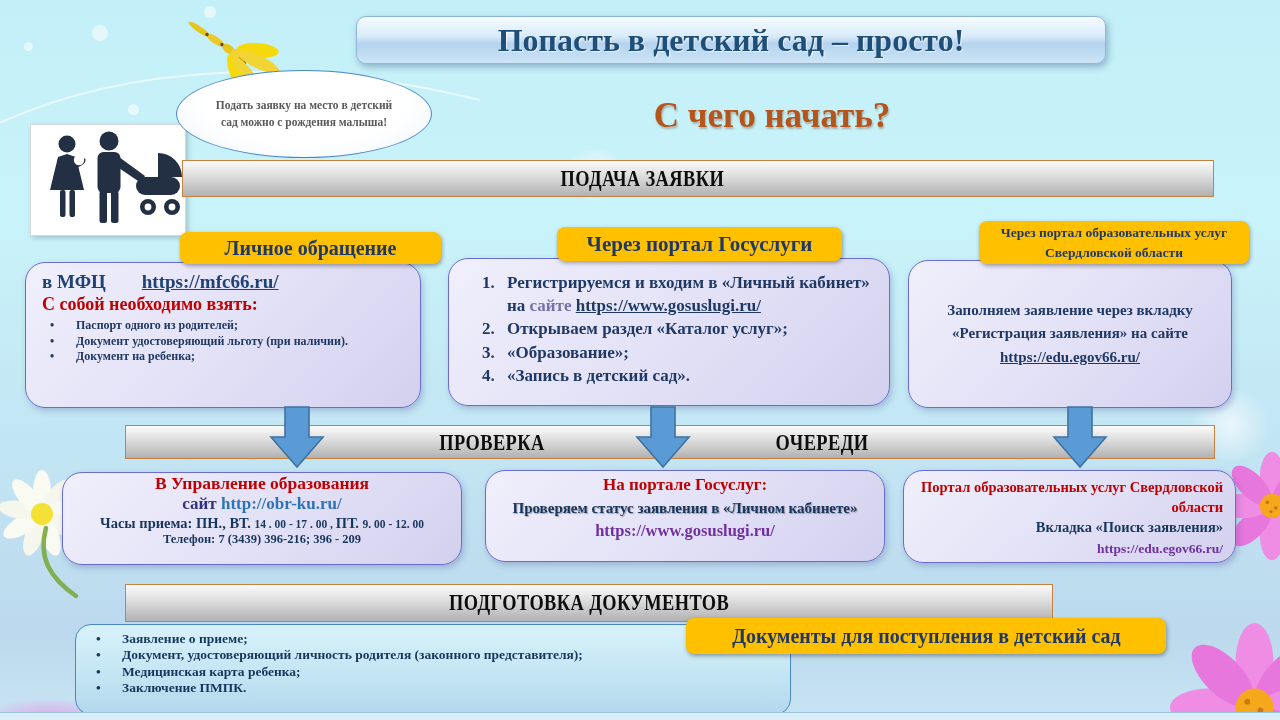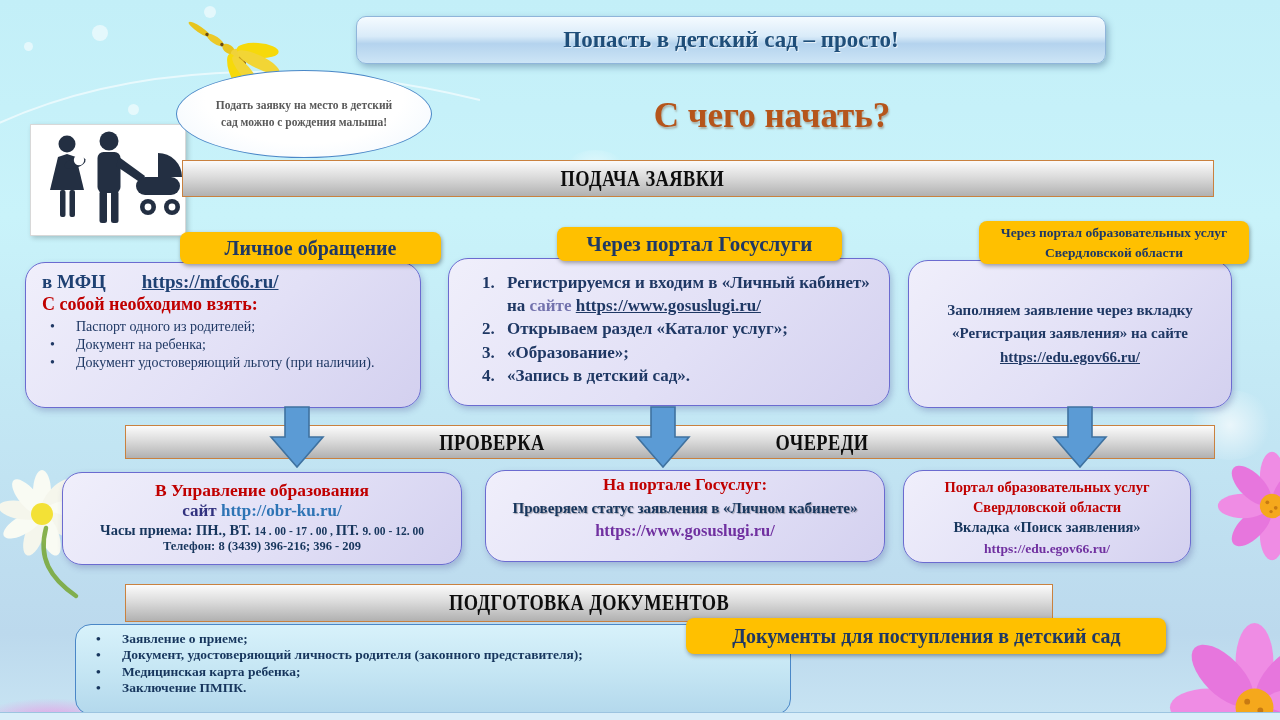--- a/index.html
+++ b/index.html
@@ -13,21 +13,21 @@
   .blob { position:absolute; border-radius:50%; background:radial-gradient(circle,rgba(255,255,255,.65),rgba(255,255,255,0) 70%); z-index:0; }
   .wave { position:absolute; left:0; top:0; z-index:0; }
 
   .title-banner {
     position:absolute; left:356px; top:16px; width:750px; height:48px; z-index:4;
     background:linear-gradient(180deg,#f5fbff 0%,#d9ebf9 42%,#b4d3ee 58%,#cde5f6 100%);
     border:1px solid #8fb5da; border-radius:10px;
     box-shadow:2px 3px 7px rgba(50,85,125,.4);
     display:flex; align-items:center; justify-content:center;
   }
-  .title-banner span { font-size:23px; font-weight:bold; color:#1f4e79; text-shadow:1px 1px 1px rgba(255,255,255,.7); }
+  .title-banner span { font-size:32px; font-weight:bold; color:#1f4e79; text-shadow:1px 1px 1px rgba(255,255,255,.7); }
 
   .bubble {
     position:absolute; left:176px; top:70px; width:256px; height:88px; z-index:3;
     background:radial-gradient(ellipse at 50% 30%,#ffffff 55%,#eef6fd 100%);
     border:1.5px solid #4a87c7; border-radius:50%;
     display:flex; align-items:center; justify-content:center; text-align:center;
     padding:14px 30px;
   }
   .bubble span { font-size:11.5px; font-weight:bold; color:#595959; line-height:1.45; }
 
@@ -79,51 +79,51 @@
     border:1.6px solid #6b6bd0; border-radius:20px;
     box-shadow:2px 3px 6px rgba(70,70,140,.28);
   }
 
   .box-l1 { left:25px; top:262px; width:396px; height:146px; padding:8px 12px 0 16px; }
   .box-l1 .line1 { font-size:19px; font-weight:bold; color:#1f4173; }
   .box-l1 .line1 .gap { display:inline-block; width:36px; }
   .box-l1 .line1 a { color:#1f4173; text-decoration:underline; }
   .box-l1 .rhead { font-size:18px; font-weight:bold; color:#c00000; margin-top:1px; }
   .bul { list-style:none; margin-top:3px; }
-  .bul li { position:relative; padding-left:34px; font-size:14px; font-weight:normal; color:#1f3864; line-height:1.3; }
+  .bul li { position:relative; padding-left:34px; font-size:12px; font-weight:bold; color:#1f3864; line-height:1.3; }
   .bul li::before { content:"•"; position:absolute; left:8px; }
 
   .box-m1 { left:448px; top:258px; width:442px; height:148px; padding:13px 12px 0 10px; }
   .box-m1 ol { padding-left:40px; }
   .box-m1 li { font-size:17px; font-weight:bold; color:#1f3864; line-height:1.33; padding-left:8px; margin-bottom:1px; }
   .box-m1 .word { color:#7272ad; }
   .box-m1 a { color:#1f3864; text-decoration:underline; }
 
   .box-r1 { left:908px; top:260px; width:324px; height:148px;
     display:flex; align-items:center; justify-content:center; text-align:center; padding:0 20px; }
   .box-r1 .inner { font-size:15px; font-weight:bold; color:#1f3864; line-height:1.55; }
   .box-r1 a { display:block; color:#1f3864; text-decoration:underline; }
 
   .arrow { position:absolute; z-index:3; }
 
-  .box-l2 { left:62px; top:472px; width:400px; height:93px; text-align:center; padding-top:7px; }
+  .box-l2 { left:62px; top:472px; width:400px; height:93px; text-align:center; }
   .box-l2 .t1 { font-size:17.5px; font-weight:bold; color:#c00000; }
   .box-l2 .t2 { font-size:17px; font-weight:bold; }
   .box-l2 .t2 .slbl { color:#31317e; }
   .box-l2 .t2 a { color:#2e74b5; text-decoration:none; }
   .box-l2 .t3 { font-size:14.5px; font-weight:bold; color:#17365d; margin-top:1px; }
   .box-l2 .t3 .sm { font-size:11.5px; }
   .box-l2 .t4 { font-size:12.5px; font-weight:bold; color:#17365d; }
 
   .box-m2 { left:485px; top:470px; width:400px; height:92px; text-align:center; padding-top:2px; line-height:1.45; }
   .box-m2 .t1 { font-size:17px; font-weight:bold; color:#c00000; }
   .box-m2 .t2 { font-size:15px; font-weight:bold; color:#17365d; text-shadow:1px 1px 1px rgba(0,0,0,.3); }
   .box-m2 a { font-size:16.5px; font-weight:bold; color:#7030a0; text-decoration:none; }
 
-  .box-r2 { left:903px; top:470px; width:288px; height:93px; text-align:center; padding:6px 12px 12px; line-height:1.38; }
+  .box-r2 { left:903px; top:470px; width:333px; height:93px; text-align:right; padding:6px 12px 12px; line-height:1.38; }
   .box-r2 .t1 { font-size:14.5px; font-weight:bold; color:#c00000; }
   .box-r2 .t2 { font-size:14.5px; font-weight:bold; color:#17365d; }
   .box-r2 a { font-size:13.5px; font-weight:bold; color:#7030a0; text-decoration:none; }
 
   .docsbox {
     position:absolute; left:75px; top:624px; width:716px; height:91px; z-index:2;
     background:linear-gradient(180deg,#d8f2fb 0%,#c4e5f3 55%,#b3d8ec 100%);
     border:1.6px solid #4a87c7; border-radius:16px; padding:6px 8px 0 4px;
   }
   .docsbox ul { list-style:none; }
@@ -221,22 +221,22 @@
     <span>Через портал образовательных услуг Свердловской области</span>
   </div>
 
   <div class="pbox box-l1">
     <div class="line1">
       <span>в МФЦ</span><span class="gap"></span><a>https://mfc66.ru/</a>
     </div>
     <div class="rhead">С собой необходимо взять:</div>
     <ul class="bul">
       <li>Паспорт одного из родителей;</li>
+      <li>Документ удостоверяющий льготу (при наличии).</li>
       <li>Документ на ребенка;</li>
-      <li>Документ удостоверяющий льготу (при наличии).</li>
     </ul>
   </div>
 
   <div class="pbox box-m1">
     <ol>
       <li><span>Регистрируемся и входим в «Личный кабинет» на </span><span class="word">сайте </span><a>https://www.gosuslugi.ru/</a></li>
       <li>Открываем раздел «Каталог услуг»;</li>
       <li>«Образование»;</li>
       <li>«Запись в детский сад».</li>
     </ol>
@@ -265,21 +265,21 @@
   </div>
 
   <div class="pbox box-l2">
     <div class="t1">В Управление образования</div>
     <div class="t2">
       <span class="slbl">сайт </span><a>http://obr-ku.ru/</a>
     </div>
     <div class="t3">
       <span>Часы приема: </span><span>ПН., ВТ. </span><span class="sm">14 . 00 - 17 . 00 , </span><span>ПТ. </span><span class="sm">9. 00 - 12. 00</span>
     </div>
-    <div class="t4">Телефон: 8 (3439) 396-216; 396 - 209</div>
+    <div class="t4">Телефон: 7 (3439) 396-216; 396 - 209</div>
   </div>
 
   <div class="pbox box-m2">
     <div class="t1">На портале Госуслуг:</div>
     <div class="t2">Проверяем статус заявления в «Личном кабинете»</div>
     <a>https://www.gosuslugi.ru/</a>
   </div>
 
   <div class="pbox box-r2">
     <div class="t1">Портал образовательных услуг Свердловской области</div>

